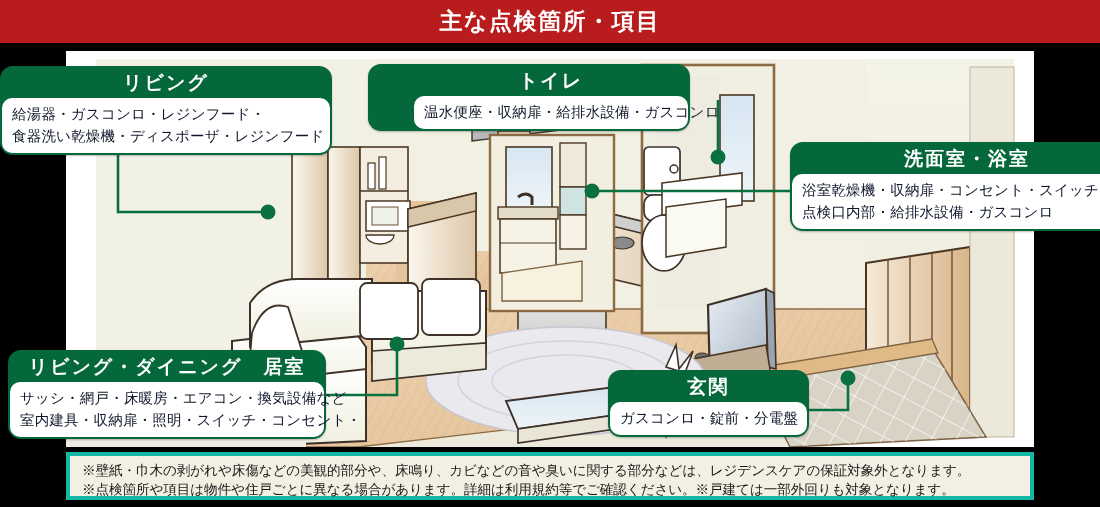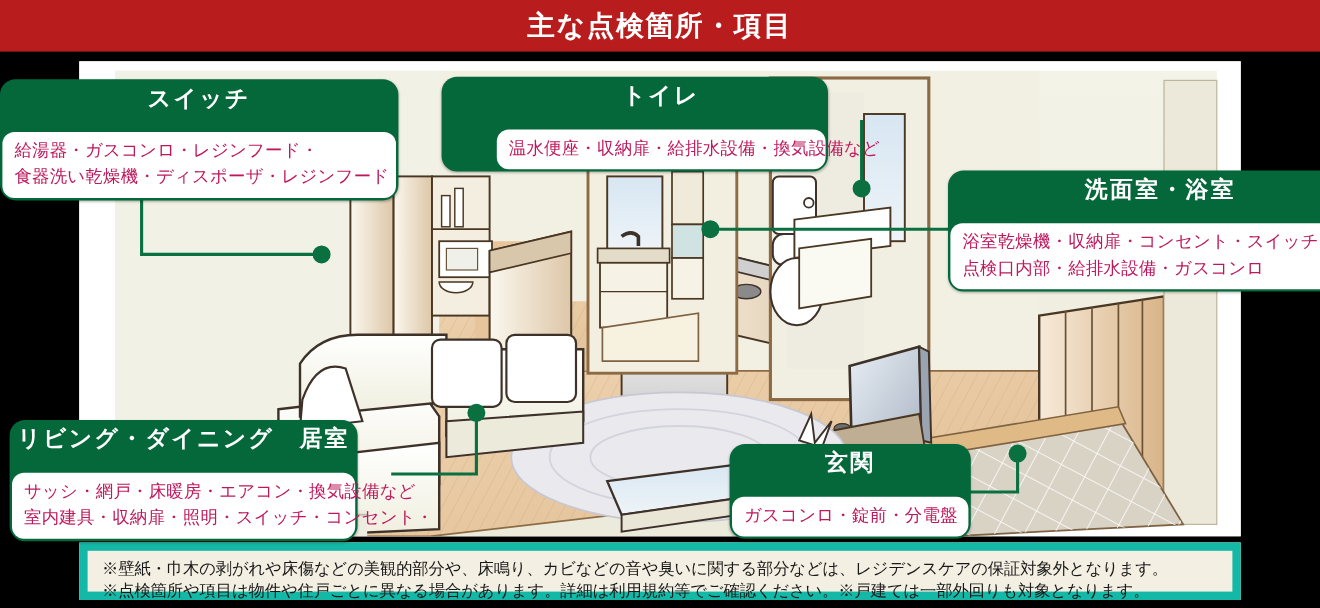--- a/index.html
+++ b/index.html
@@ -58,46 +58,45 @@
     text-align: center;
     line-height: 30px;
     height: 30px;
     letter-spacing: 2px;
     white-space: nowrap;
     overflow: hidden;
   }
   .callout-body {
     background: #ffffff;
     border-radius: 10px;
-    color: #be185d;
+    color: #0f172a;
     font-size: 14.5px;
     line-height: 22px;
     padding: 5px 10px 6px 10px;
     white-space: nowrap;
-    margin-top: 12px;
   }
   .callout-body div { letter-spacing: .2px; }
 
   
   #callout-kitchen { left: 0px;   top: 66px;  width: 332px; }
   #callout-toilet  { left: 368px; top: 64px;  width: 322px; padding-left: 46px; }
   #callout-bath    { left: 790px; top: 142px; width: 354px; }
-  #callout-living  { left: 8px;   top: 350px; width: 290px; }
+  #callout-living  { left: 8px;   top: 350px; width: 318px; }
   #callout-genkan  { left: 608px; top: 370px; width: 201px; }
 
   
   #leaders { position: absolute; left: 0; top: 0; width: 1100px; height: 507px; z-index: 30; pointer-events: none; }
 
   
   #footnote {
     position: absolute;
     left: 66px; top: 452px;
     width: 968px; height: 48px;
     background: #f3efe2;
-    border: 7px solid #14b8a6;
+    border: 4px solid #14b8a6;
     padding: 5px 12px 0 12px;
   }
   #footnote div {
     color: #181818;
     font-size: 13.6px;
     line-height: 19px;
     white-space: nowrap;
     letter-spacing: -0.1px;
   }
 </style>
@@ -325,31 +324,31 @@
   <g fill="#0a7040">
     <circle cx="268" cy="212" r="7.5"></circle>
     <circle cx="718" cy="157" r="7.5"></circle>
     <circle cx="592" cy="191" r="7.5"></circle>
     <circle cx="397" cy="344" r="7.5"></circle>
     <circle cx="848" cy="378" r="7.5"></circle>
   </g>
 </svg>
 
 <div class="callout" id="callout-kitchen">
-  <div class="callout-title">スイッチ</div>
+  <div class="callout-title">リビング</div>
   <div class="callout-body">
     <div>給湯器・ガスコンロ・レジンフード・</div>
     <div>食器洗い乾燥機・ディスポーザ・レジンフード</div>
   </div>
 </div>
 
 <div class="callout" id="callout-toilet">
   <div class="callout-title">トイレ</div>
   <div class="callout-body">
-    <div>温水便座・収納扉・給排水設備・換気設備など</div>
+    <div>温水便座・収納扉・給排水設備・ガスコンロ</div>
   </div>
 </div>
 
 <div class="callout" id="callout-bath">
   <div class="callout-title">洗面室・浴室</div>
   <div class="callout-body">
     <div>浴室乾燥機・収納扉・コンセント・スイッチ・</div>
     <div>点検口内部・給排水設備・ガスコンロ</div>
   </div>
 </div>

